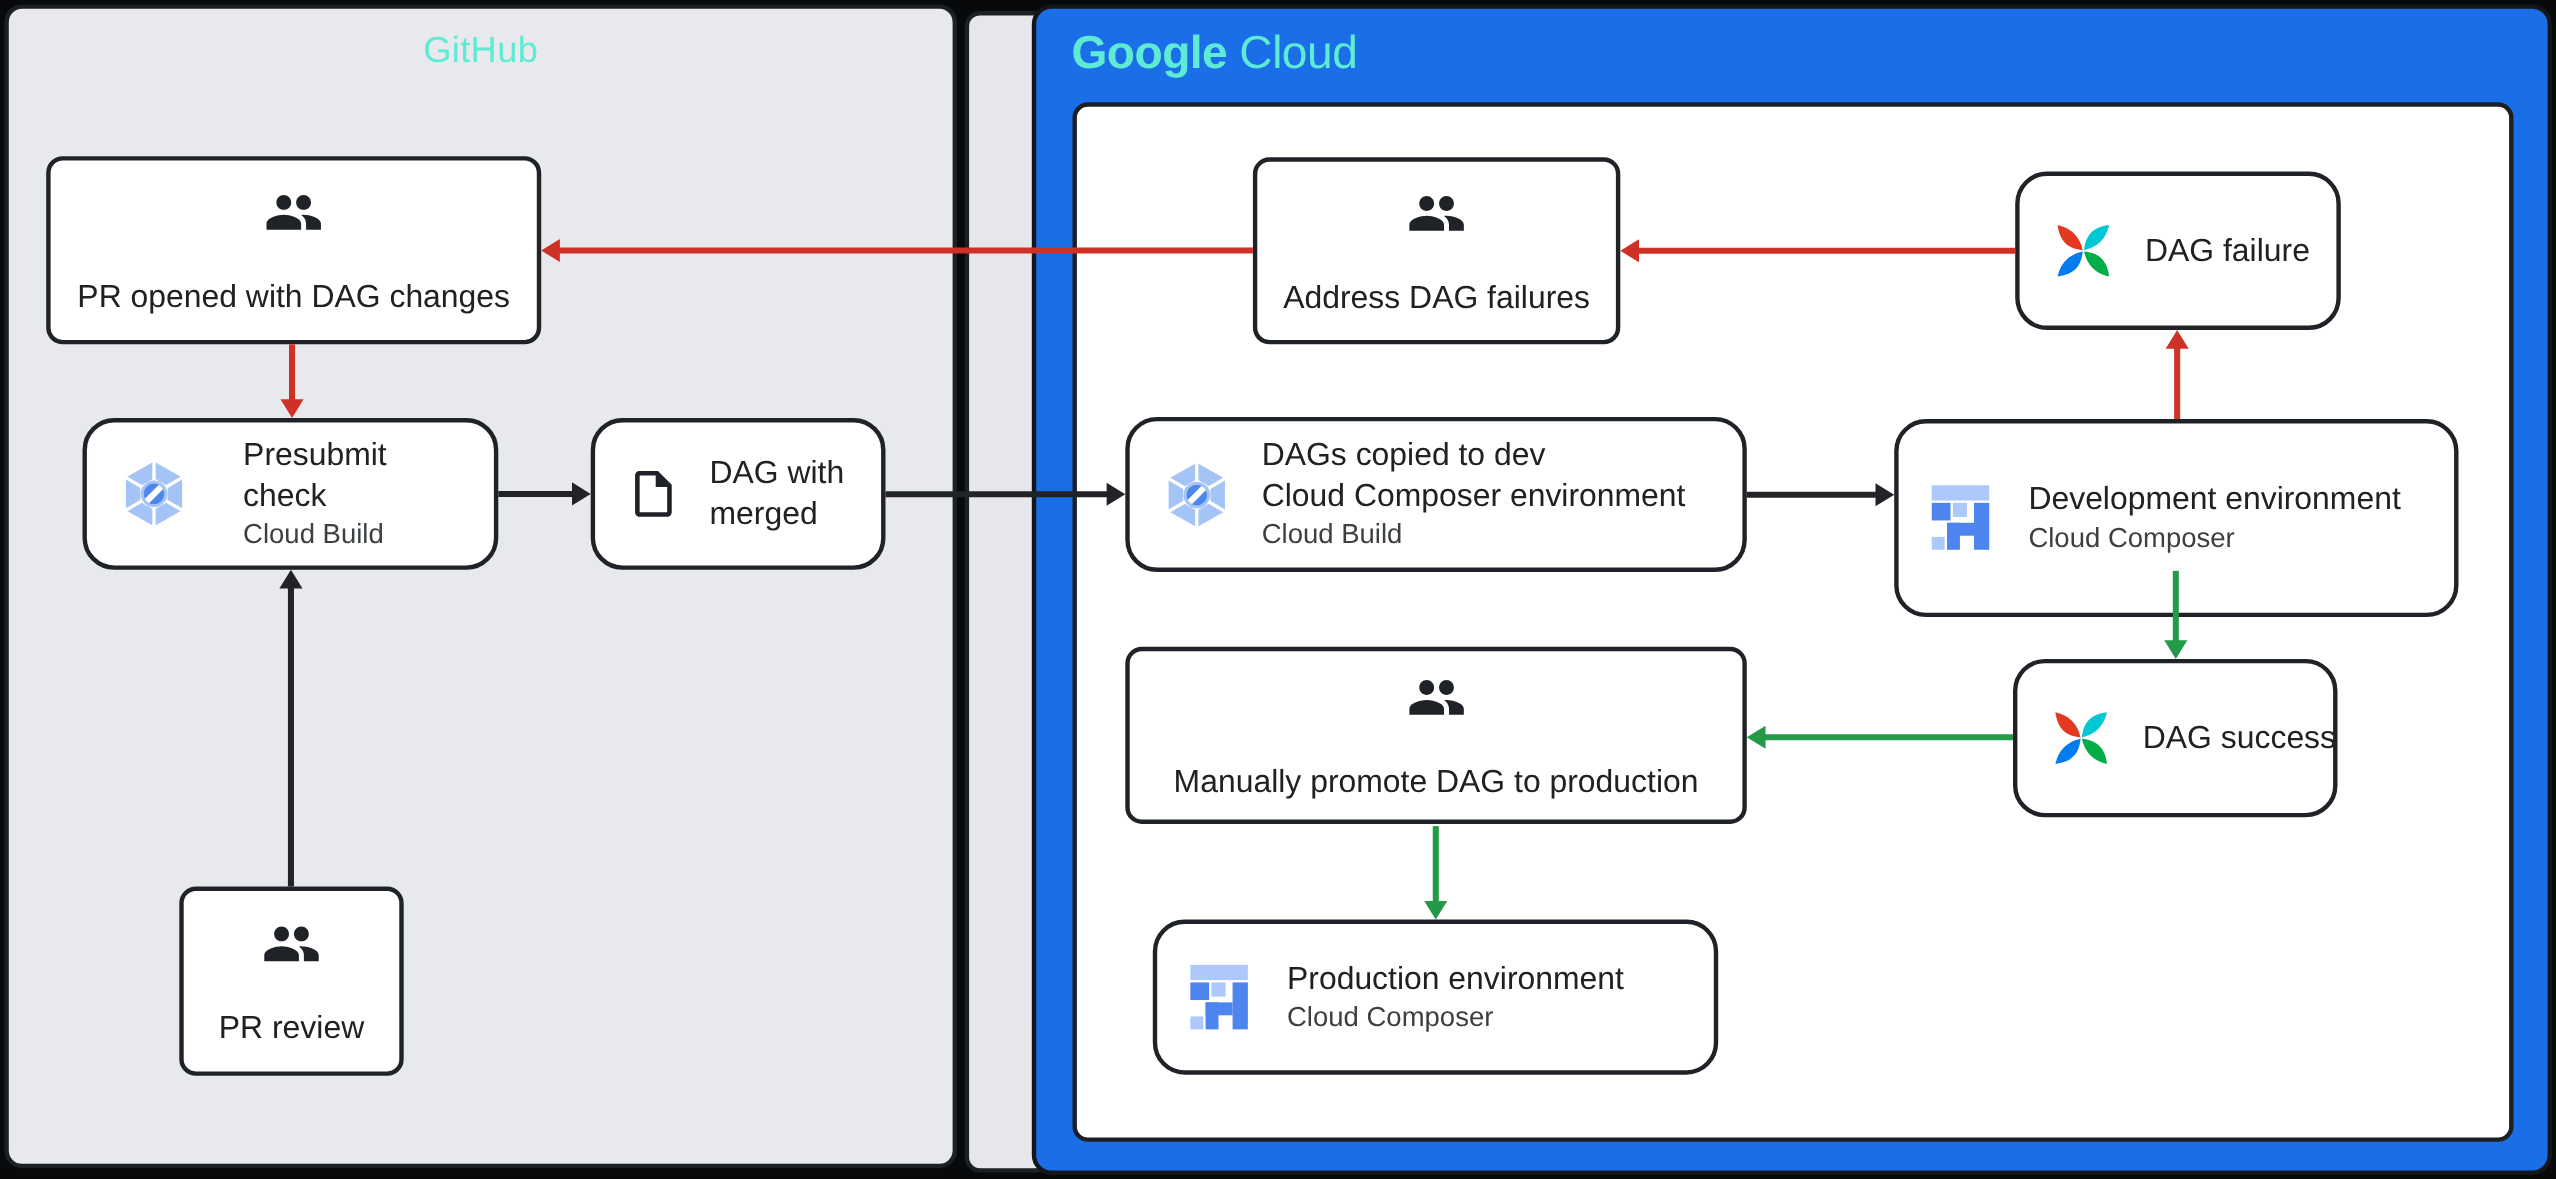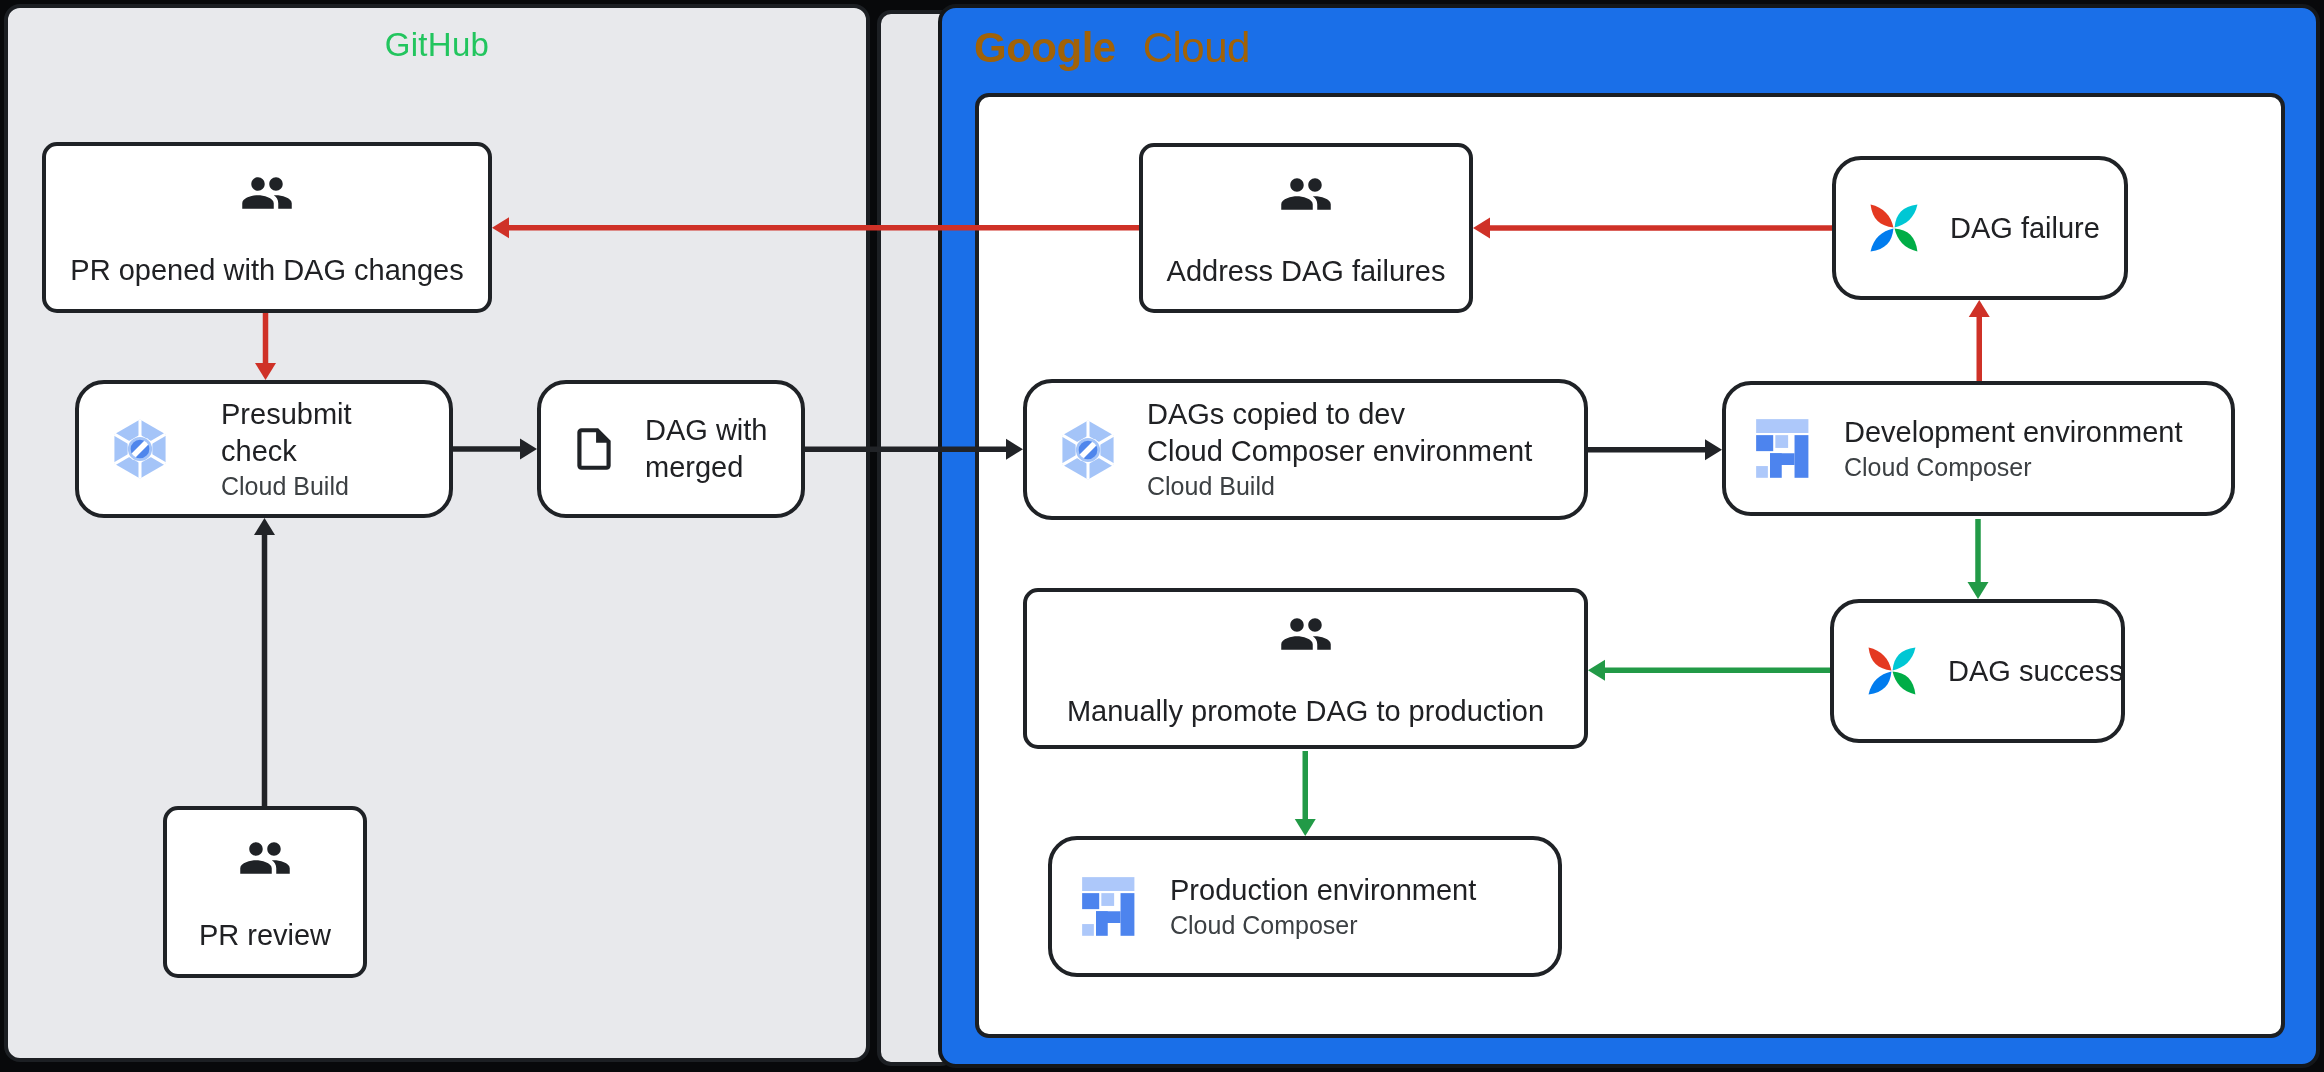--- a/index.html
+++ b/index.html
@@ -22,26 +22,26 @@
   #gcp-panel{
     left:938px;top:4px;width:1382px;height:1064px;
     background:#1a6fe8;border:4px solid #14171a;border-radius:18px;
   }
   #gcp-inner{
     left:975px;top:93px;width:1310px;height:945px;
     background:#ffffff;border:4px solid #1c1f23;border-radius:14px;
   }
   .gh-title{
     position:absolute;left:4px;top:26px;width:866px;
-    text-align:center;font-size:33px;color:#22c55e;letter-spacing:.3px;
+    text-align:center;font-size:33px;color:#5eead4;letter-spacing:.3px;
   }
   .gc-brand{
     position:absolute;left:974px;top:20px;height:56px;
-    display:flex;align-items:center;gap:27px;
-    color:#a16207;font-size:42px;letter-spacing:-0.5px;
+    display:flex;align-items:center;gap:11px;
+    color:#5eead4;font-size:42px;letter-spacing:-0.5px;
   }
   .gc-brand .g1{font-weight:700;}
   .gc-brand .g2{font-weight:400;}
   .node{
     position:absolute;box-sizing:border-box;
     background:#ffffff;border:4px solid #1f2226;border-radius:15px;
     color:#202124;
     display:flex;
   }
   .node.stack{
@@ -171,21 +171,21 @@
       <rect x="11" y="7.4" width="2" height="9.2" fill="#ffffff" transform="rotate(45 12 12)"></rect>
       <circle cx="12" cy="12" r="3.9" fill="none" stroke="#a4c4f8" stroke-width="1"></circle>
     </svg>
       </span>
       <div class="labels">
         <div class="line">DAGs copied to dev</div>
         <div class="line">Cloud Composer environment</div>
         <div class="caption">Cloud Build</div>
       </div>
     </div>
-    <div class="node row" style="left: 1722px; top: 381px; width: 513px; height: 135px;">
+    <div class="node row" style="left: 1722px; top: 381px; width: 513px; height: 180px;">
       <span class="nicon">
         <svg viewBox="0 0 60 60" width="64" height="64">
       <g fill="#adc8fa">
         <rect x="2" y="2" width="49" height="13"></rect>
         <rect x="20" y="17" width="12" height="12"></rect>
         <rect x="2" y="46" width="11" height="11"></rect>
       </g>
       <g fill="#4d84ee">
         <rect x="2" y="17" width="16" height="15"></rect>
         <rect x="15" y="34" width="11" height="23"></rect>

